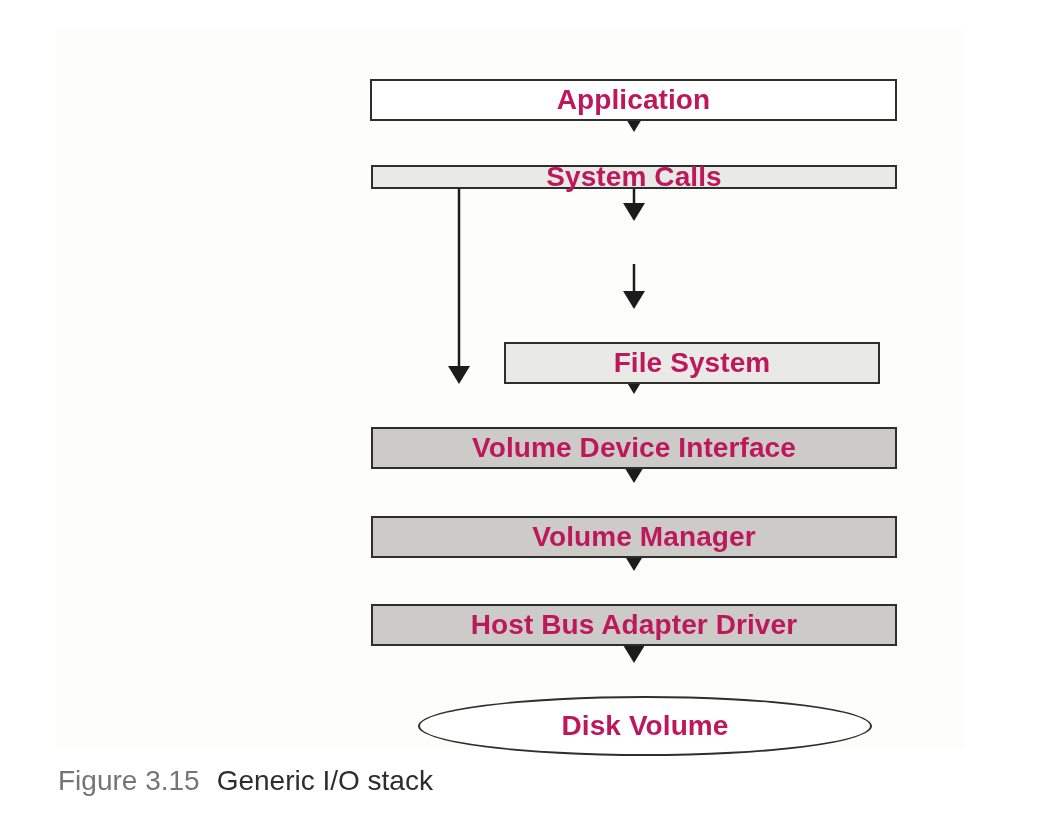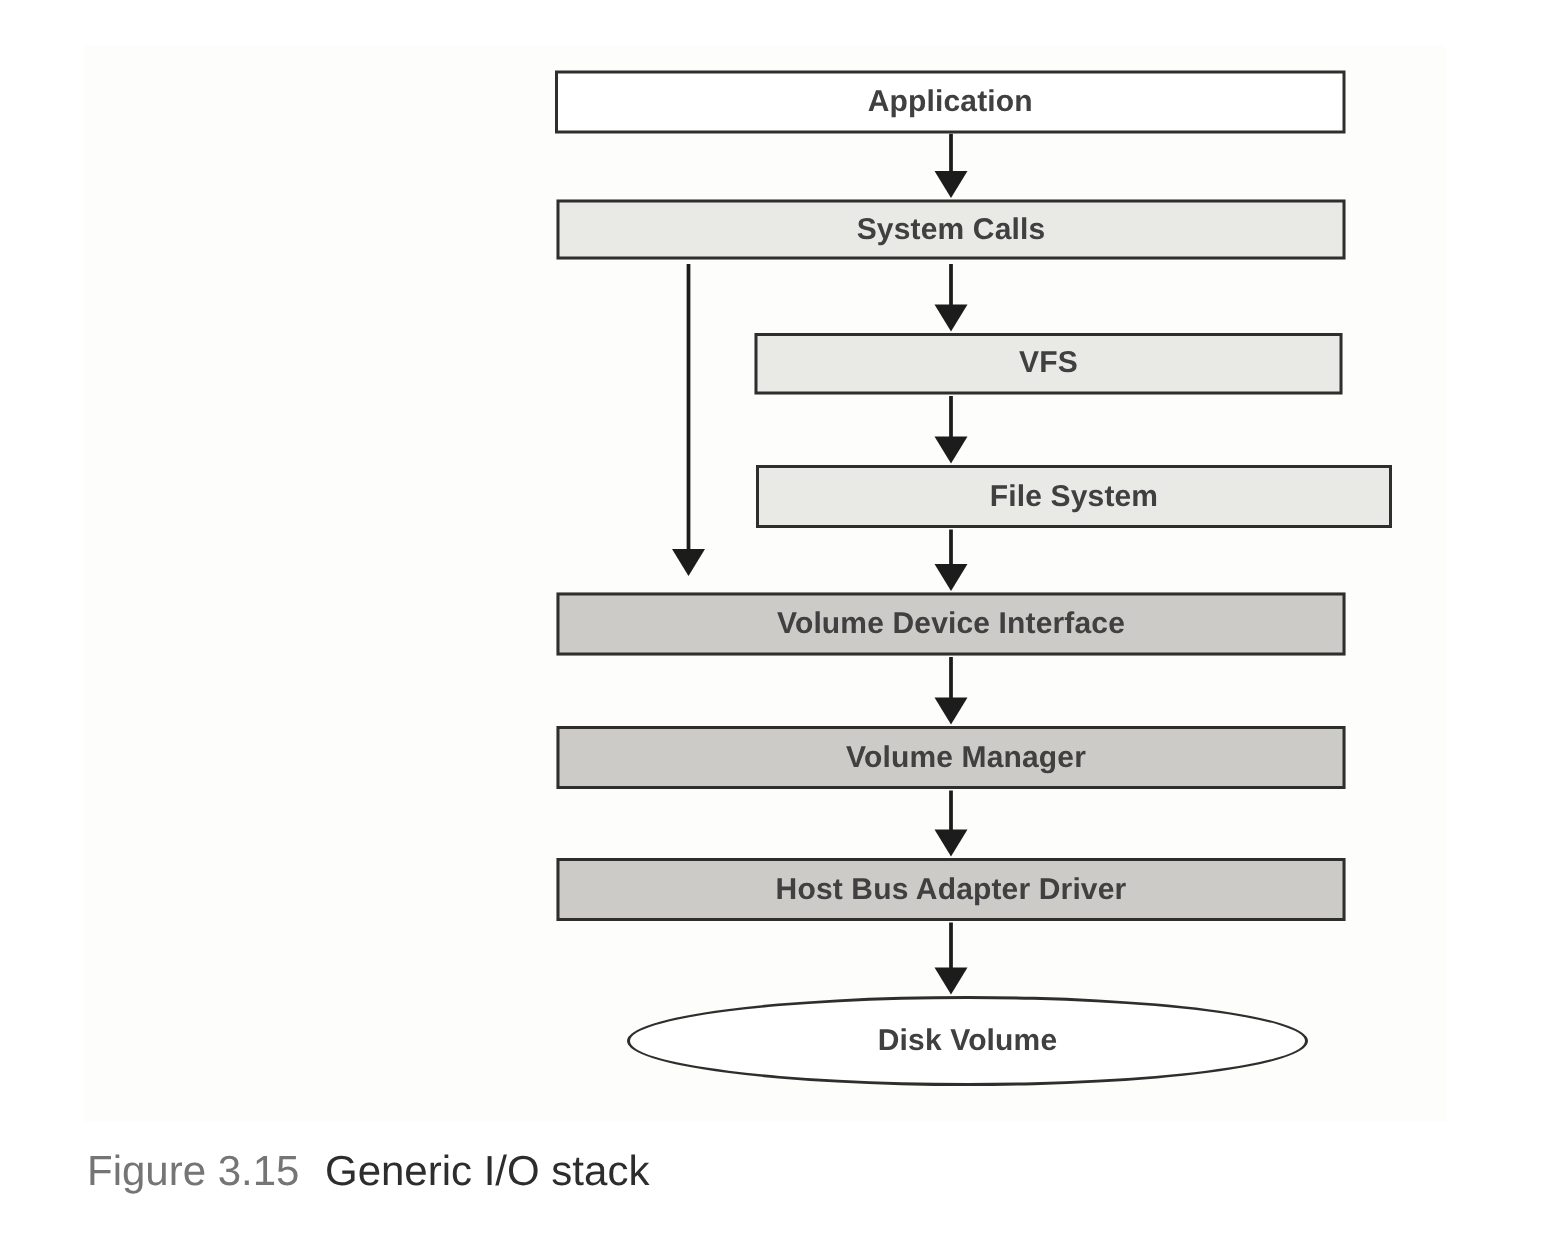--- a/index.html
+++ b/index.html
@@ -32,33 +32,34 @@
     pointer-events: none;
   }
   .node {
     position: absolute;
     box-sizing: border-box;
     border: 2.5px solid var(--box-border, #2e2e2c);
     display: flex;
     align-items: center;
     justify-content: center;
     font-weight: bold;
-    font-size: 20px;
-    color: #404040;
+    font-size: 28px;
+    color: #be185d;
     letter-spacing: 0.1px;
     white-space: nowrap;
+    margin-top: 32px;
   }
   .fill-white { background: var(--white-fill, #ffffff); }
   .fill-light { background: var(--light-fill, #e9e9e6); }
   .fill-dark  { background: var(--dark-fill, #cccbc7); }
 
   .node-application            { left: 370px; top: 47px;  width: 527px; height: 42px; }
-  .node-system-calls           { left: 371px; top: 133px; width: 526px; height: 40px; text-align: center; }
+  .node-system-calls           { left: 371px; top: 133px; width: 526px; height: 24px; text-align: center; }
   .node-vfs                    { left: 503px; top: 222px; width: 392px; height: 41px; }
-  .node-file-system            { left: 504px; top: 310px; width: 424px; height: 42px; }
+  .node-file-system            { left: 504px; top: 310px; width: 376px; height: 42px; }
   .node-block-device-interface { left: 371px; top: 395px; width: 526px; height: 42px; }
   .node-volume-manager         { left: 371px; top: 484px; width: 526px; height: 42px; padding-left: 20px; }
   .node-host-bus-adapter       { left: 371px; top: 572px; width: 526px; height: 42px; }
   .node-disk-devices {
     left: 418px; top: 664px; width: 454px; height: 60px;
     border-radius: 50%;
     border-width: 2px;
   }
 
   .caption {
@@ -114,21 +115,20 @@
     <g>
       <line x1="634" y1="615" x2="634" y2="646"></line>
       <polygon points="623,645 645,645 634,663"></polygon>
     </g>
   </svg>
 
   <div class="node node-application fill-white">Application</div>
 
   <div class="node node-system-calls fill-light">System Calls</div>
 
-  <div class="node node-vfs fill-light">VFS</div>
 
   <div class="node node-file-system fill-light">File System</div>
 
   <div class="node node-block-device-interface fill-dark">Volume Device Interface</div>
 
   <div class="node node-volume-manager fill-dark">Volume Manager</div>
 
   <div class="node node-host-bus-adapter fill-dark">Host Bus Adapter Driver</div>
 
   <div class="node node-disk-devices fill-white">Disk Volume</div>

